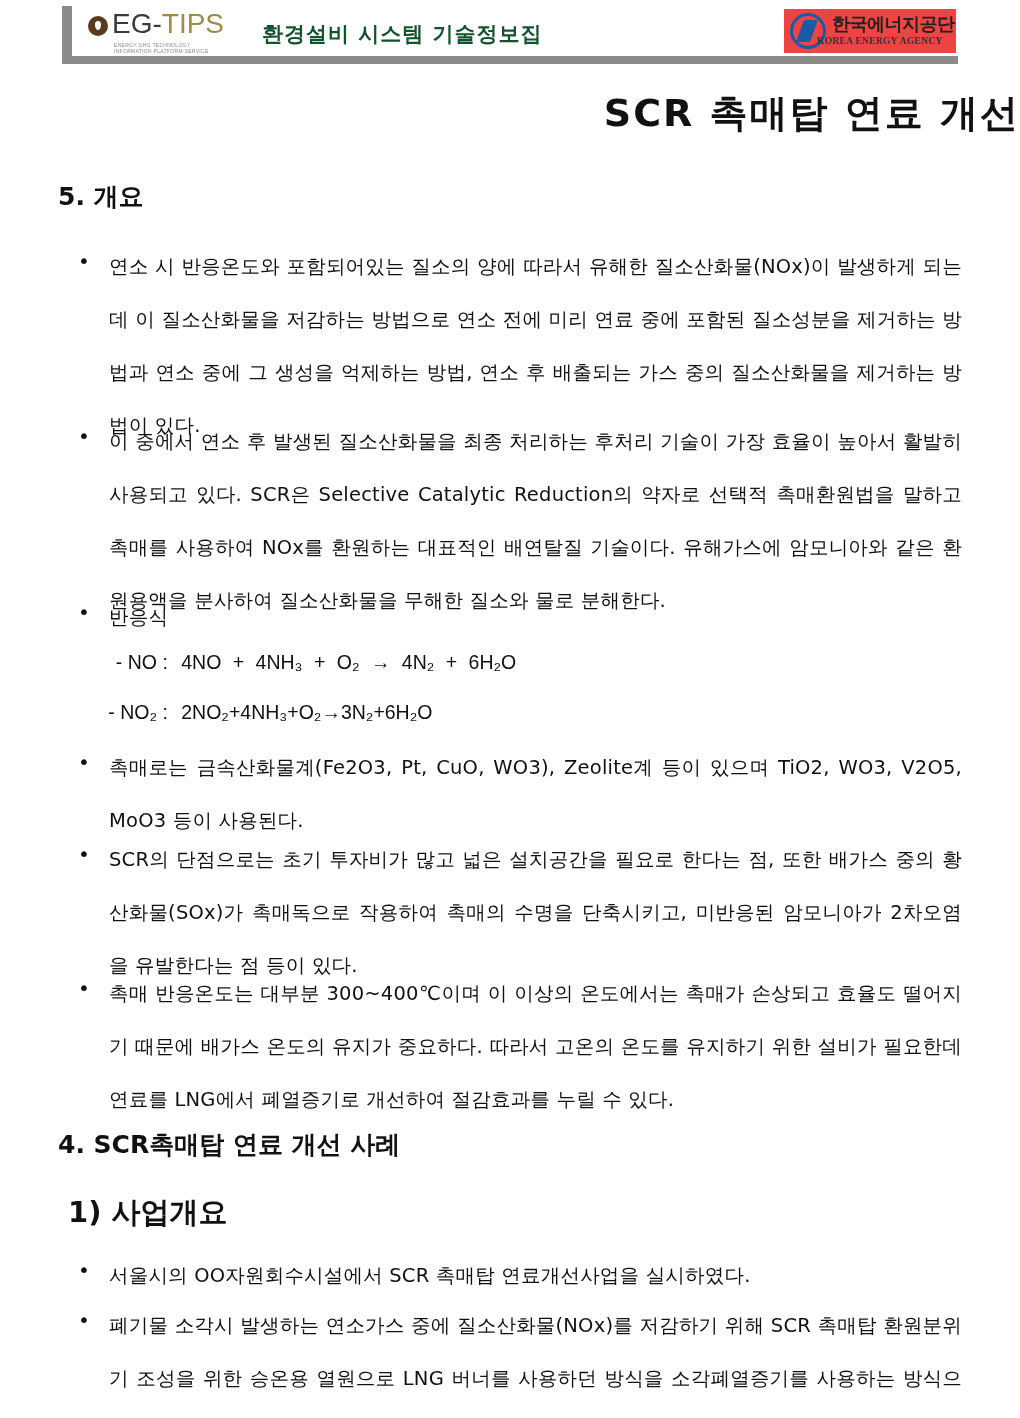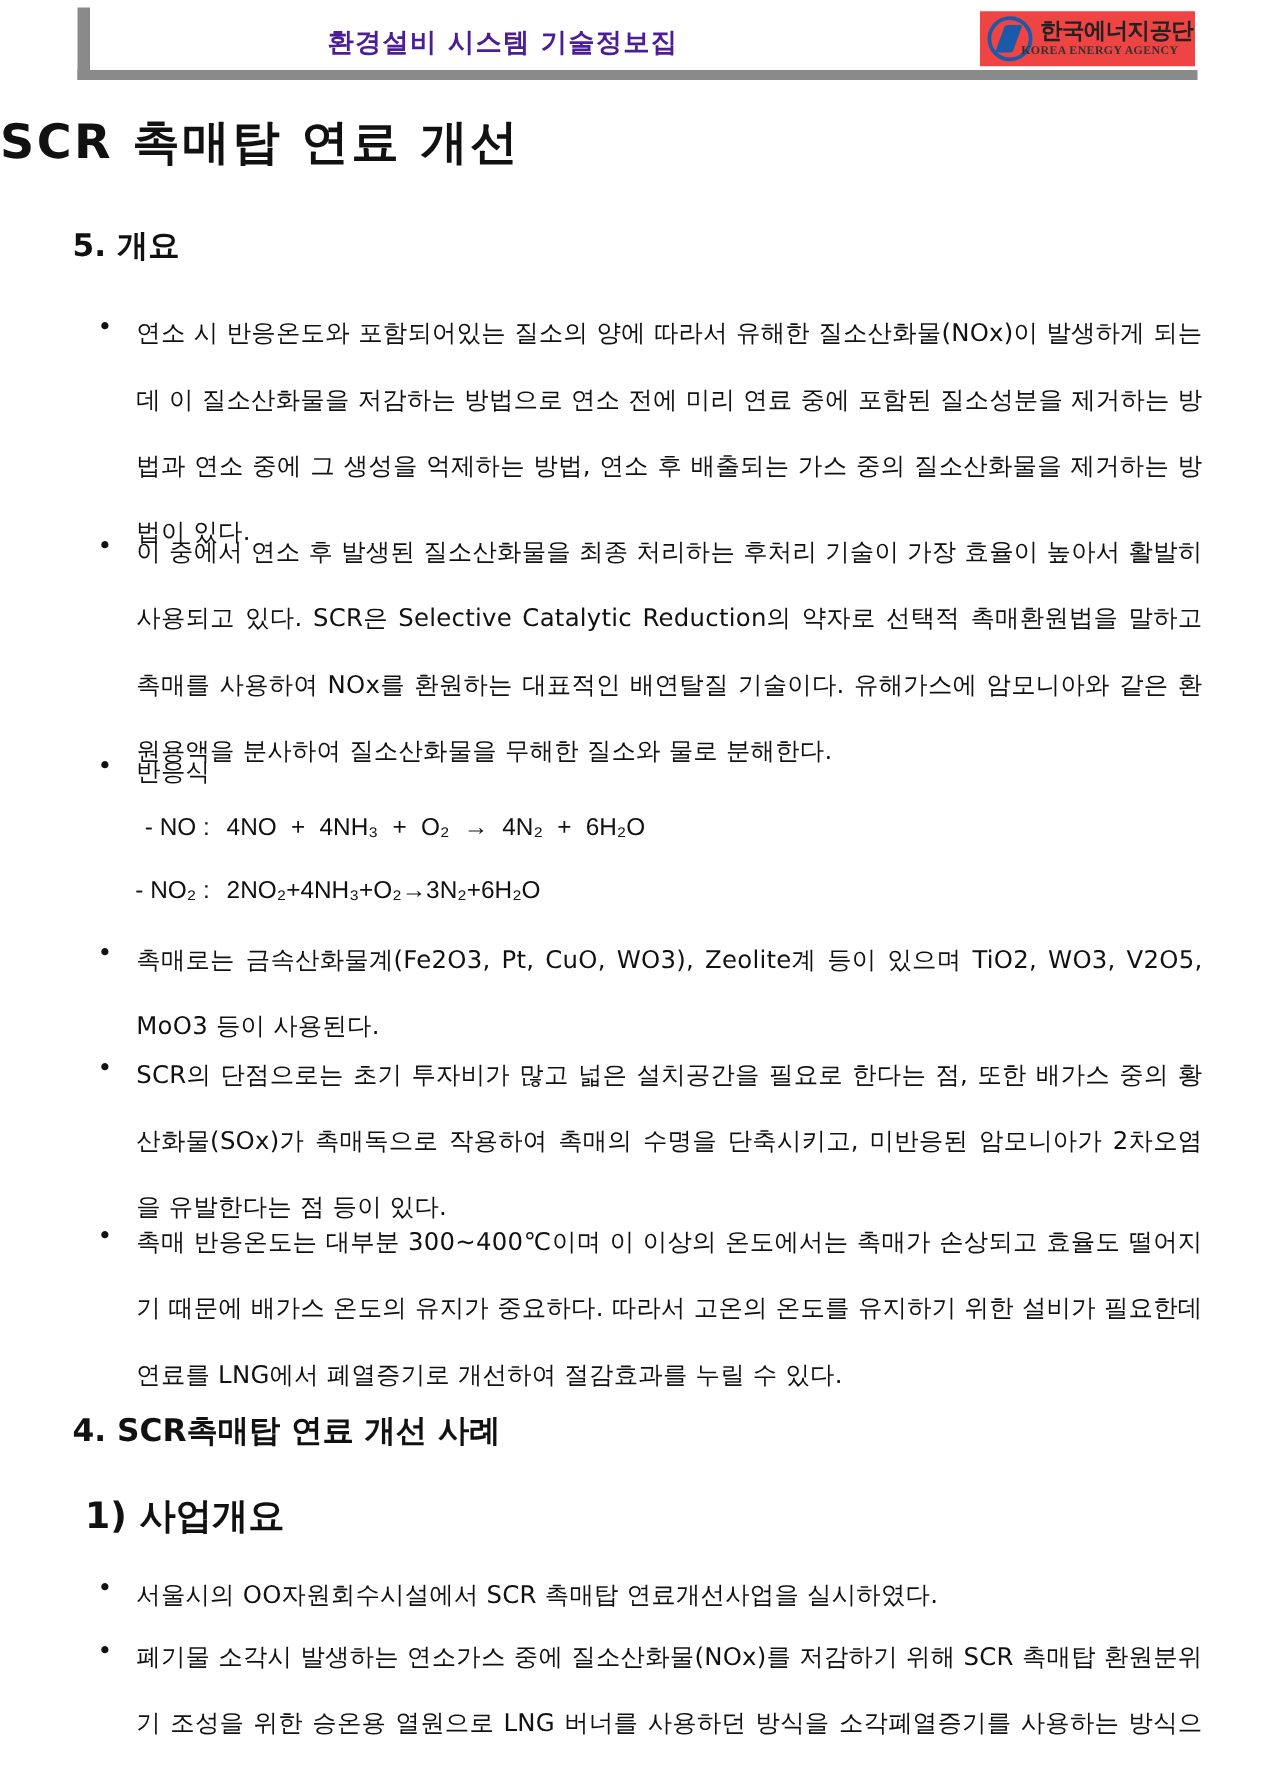--- a/index.html
+++ b/index.html
@@ -8,41 +8,49 @@
   .header { position:absolute; left:62px; top:6px; width:896px; height:58px; }
   .hdr-left-bar { position:absolute; left:0; top:0; width:10px; height:58px; background:#8a8a8a; }
   .hdr-bottom-bar { position:absolute; left:0; top:50px; width:896px; height:8px; background:#8a8a8a; }
   .logo-eg { position:absolute; left:26px; top:4px; width:170px; height:42px; }
   .logo-drop { position:absolute; left:0; top:6px; width:20px; height:20px; border-radius:50%; background:#5a3a1e; }
   .logo-drop::after { content:""; position:absolute; left:7px; top:5px; width:6px; height:9px; border-radius:50% 50% 50% 50% / 40% 40% 60% 60%; background:#fff; }
   .logo-text { position:absolute; left:24px; top:-2px; font-family:"Liberation Sans",sans-serif; font-size:28px; letter-spacing:0px; }
   .logo-text .eg { color:#3a3a3a; }
   .logo-text .tips { color:#a08a4a; }
   .logo-sub { position:absolute; left:26px; top:32px; font-family:"Liberation Sans",sans-serif; font-size:5px; line-height:6px; color:#888; letter-spacing:0.3px; }
-  .hdr-title { position:absolute; left:200px; top:14px; font-size:21px; font-weight:bold; color:#4c1d95; letter-spacing:1px; }
+  .hdr-title { position:absolute; left:200px; top:14px; font-size:21px; font-weight:bold; color:#14532d; letter-spacing:1px; }
   .kea-logo { position:absolute; right:2px; top:3px; width:172px; height:44px; background:#ef4444; }
   .kea-emblem { position:absolute; left:6px; top:4px; width:36px; height:36px; border-radius:50%; border:3px solid #1a5aa8; box-sizing:border-box; }
   .kea-emblem::after { content:""; position:absolute; left:7px; top:4px; width:14px; height:22px; background:#1a5aa8; transform:skewX(-20deg); border-radius:2px; }
   .kea-kr { position:absolute; left:48px; top:3px; font-size:18px; font-weight:bold; color:#222; letter-spacing:-0.5px; }
   .kea-en { position:absolute; left:33px; top:27px; font-family:Liberation Serif, serif; font-size:9.5px; font-weight:bold; color:#333; letter-spacing:0.3px; }
 
-  .doc-title { position:absolute; left:0; width:1020px; top:88px; text-align:left; font-size:38px; font-weight:bold; letter-spacing:2px; }
+  .doc-title { position:absolute; left:0; width:1020px; top:88px; text-align:right; font-size:38px; font-weight:bold; letter-spacing:2px; }
   .h1 { position:absolute; left:58px; font-size:25px; font-weight:bold; }
   .h2 { position:absolute; left:68px; font-size:29px; font-weight:bold; }
   .bullet { position:absolute; left:78px; width:884px; }
   .bullet .dot { position:absolute; left:0; top:0; font-size:20px; line-height:42px; }
   .bullet .txt { position:absolute; left:31px; width:853px; font-size:19.5px; line-height:53px; text-align:justify; text-align-last:left; letter-spacing:0.2px; }
   .formula { position:absolute; left:97px; font-size:19.5px; font-family:"Liberation Sans",sans-serif;text-align:right; }
 </style>
 </head>
 <body>
 
 <div class="header">
   <div class="hdr-left-bar"></div>
   <div class="hdr-bottom-bar"></div>
+  <div class="logo-eg">
+    <div class="logo-drop"></div>
+    <div class="logo-text"><span class="eg">EG-</span><span class="tips">TIPS</span></div>
+    <div class="logo-sub">
+      <div>ENERGY GHG TECHNOLOGY</div>
+      <div>INFORMATION PLATFORM SERVICE</div>
+    </div>
+  </div>
   <div class="hdr-title">환경설비 시스템 기술정보집</div>
   <div class="kea-logo">
     <div class="kea-emblem"></div>
     <div class="kea-kr">한국에너지공단</div>
     <div class="kea-en">KOREA ENERGY AGENCY</div>
   </div>
 </div>
 
 <div class="doc-title">SCR 촉매탑 연료 개선</div>
 

